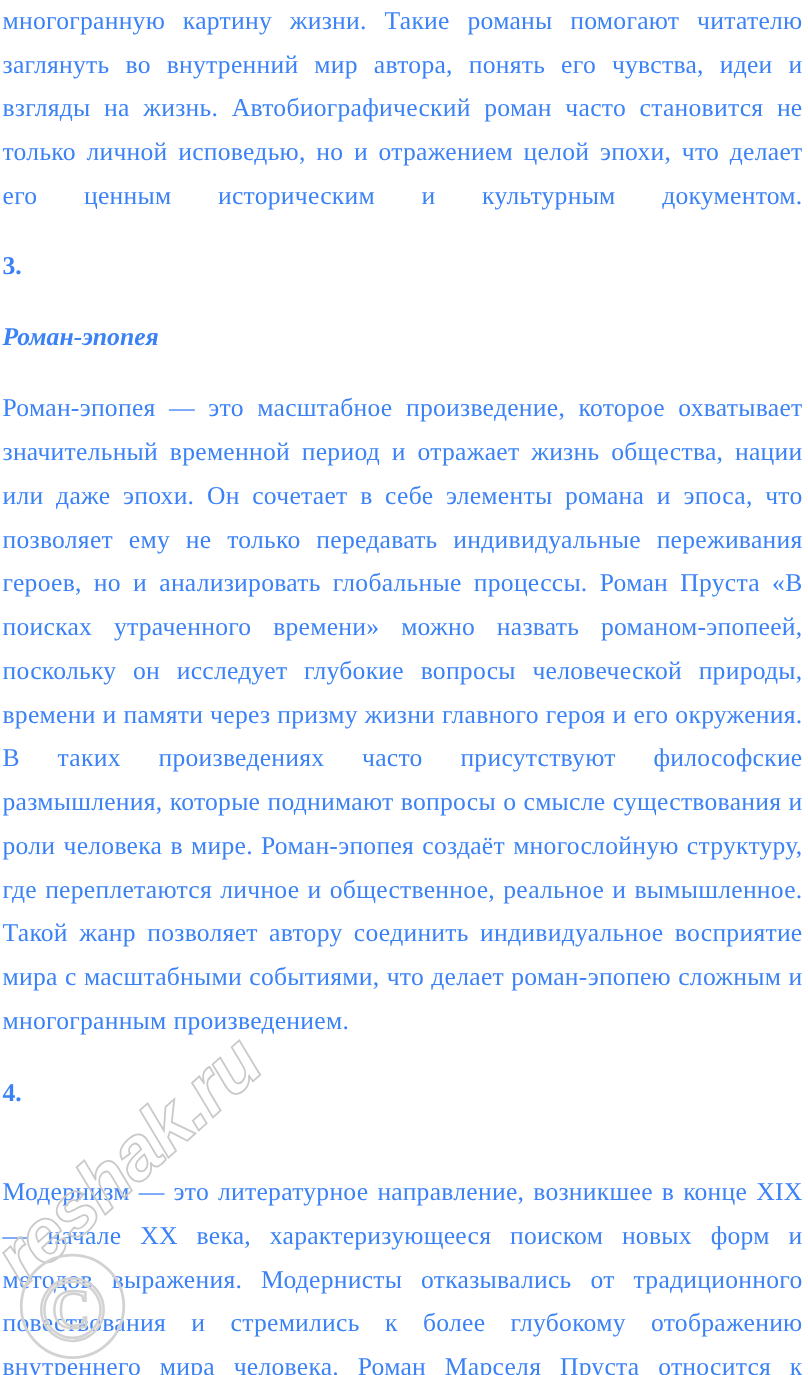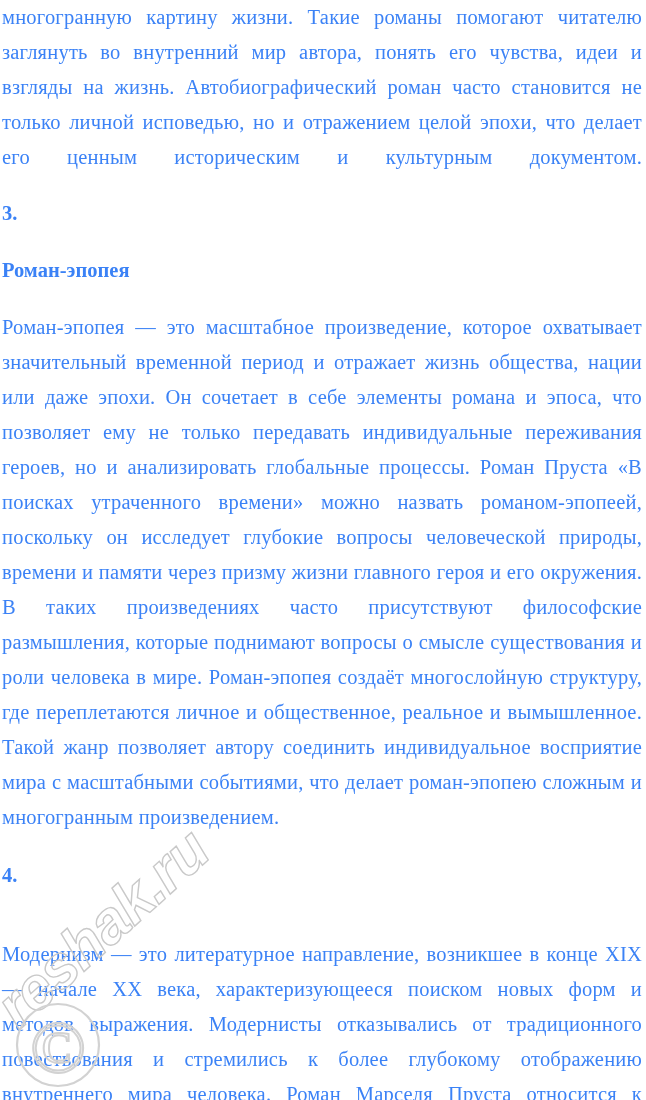--- a/index.html
+++ b/index.html
@@ -47,20 +47,21 @@
     text-align-last: justify;
   }
 
   .heading {
     margin: 0;
     padding: 0 4px 0 2px;
     font-size: 20.5px;
     line-height: 35px;
     font-weight: bold;
     text-align: left;
+    font-style: italic;
   }
 
   .num {
     margin: 0;
     padding: 0 4px 0 2px;
     font-size: 20.5px;
     line-height: 35px;
     font-weight: bold;
     text-align: left;
   }

